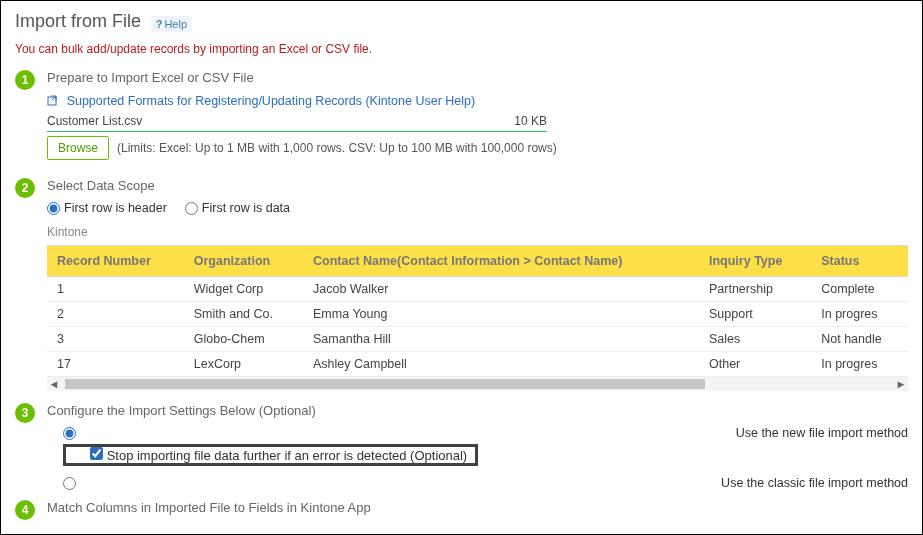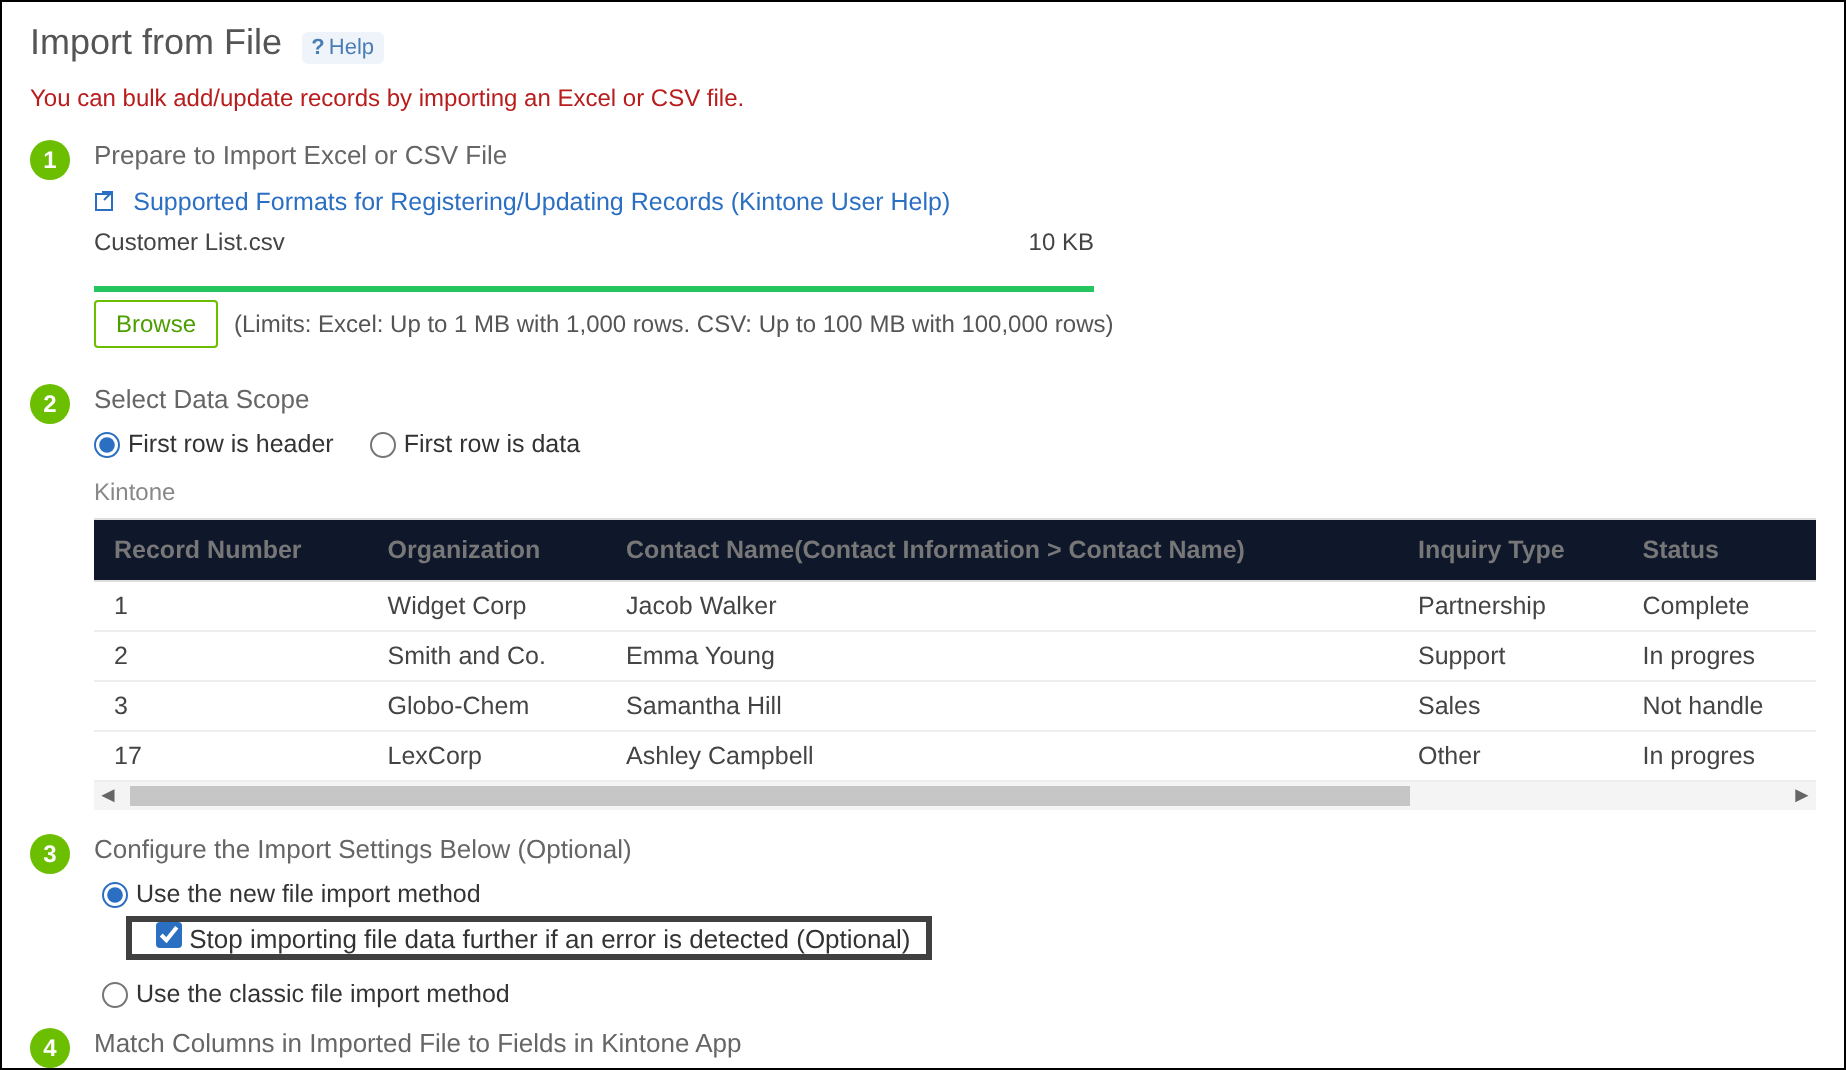--- a/index.html
+++ b/index.html
@@ -37,40 +37,40 @@
 .step-body { flex: 1; }
 .step-title { color: #666; font-size: 13px; margin-bottom: 8px; }
 .link-row { margin: 6px 0 6px 0; }
 .external-icon {
   display: inline-block; width: 12px; height: 12px;
   vertical-align: -2px; margin-right: 4px;
 }
 a.link { color: #2b6fc2; text-decoration: none; font-size: 12.5px; }
 .file-row {
   display: flex; justify-content: space-between;
-  border-bottom: 3px solid #22c55e; padding-bottom: 15px;
+  border-bottom: 1px solid #22c55e; padding-bottom: 3px;
   margin-bottom: 4px; font-size: 12px; color: #444;
   max-width: 500px;
 }
 .browse-row { display: flex; align-items: center; gap: 8px; margin-bottom: 10px; }
 .browse-btn {
   border: 1px solid #6bbf00; color: #4d9e00; background: #fff;
   padding: 4px 10px; font-size: 12px; border-radius: 2px; cursor: pointer;
 }
 .limits { font-size: 12px; color: #555; }
 .radio-row { margin: 6px 0 10px 0; display: flex; gap: 18px; font-size: 12.5px; color: #333; }
-.radio-row label, .sub-option label { display: flex; align-items: center; gap: 4px; cursor: pointer; }
+.radio-row label, .sub-option label { display: flex; align-items: center; gap: 4px; cursor: pointer; justify-content: space-between; }
 .preview-label { color: #888; font-size: 12px; margin-bottom: 6px; }
 .table-wrap {
   overflow-x: auto; border-top: 1px solid #ddd;
   max-width: 100%;
 }
 table { border-collapse: collapse; width: 100%; font-size: 12.5px; }
 th {
-  background: #0f172a; color: #777; font-weight: bold;
+  background: #fde047; color: #777; font-weight: bold;
   text-align: left; padding: 8px 10px; white-space: nowrap;
   border-bottom: 1px solid #ddd;
 }
 td {
   padding: 5px 10px; border-bottom: 1px solid #eee;
   color: #444; white-space: nowrap;
 }
 .hscroll {
   height: 14px; background: #f4f4f4;
   display: flex; align-items: center; position: relative;
@@ -82,21 +82,21 @@
 .hscroll .arrow {
   width: 14px; height: 14px; display: flex;
   align-items: center; justify-content: center;
   color: #666; font-size: 11px;
 }
 .hscroll .arrow.right { position: absolute; right: 0; }
 .highlight-box {
   border: 3px solid #404040; padding: 0 8px; margin: 4px 0 10px 16px;
   display: inline-block;
 }
-.sub-option { margin-left: 4px; }
+.sub-option { margin-left: 16px; }
 .sub-option label { font-size: 12.5px; color: #333; }
 input[type=radio], input[type=checkbox] { accent-color: #2b6fc2; }
 </style>
 </head>
 <body>
 
 <div>
   <h1>Import from File</h1>
   <span class="help-badge">
     <span class="q">?</span><span>Help</span>

